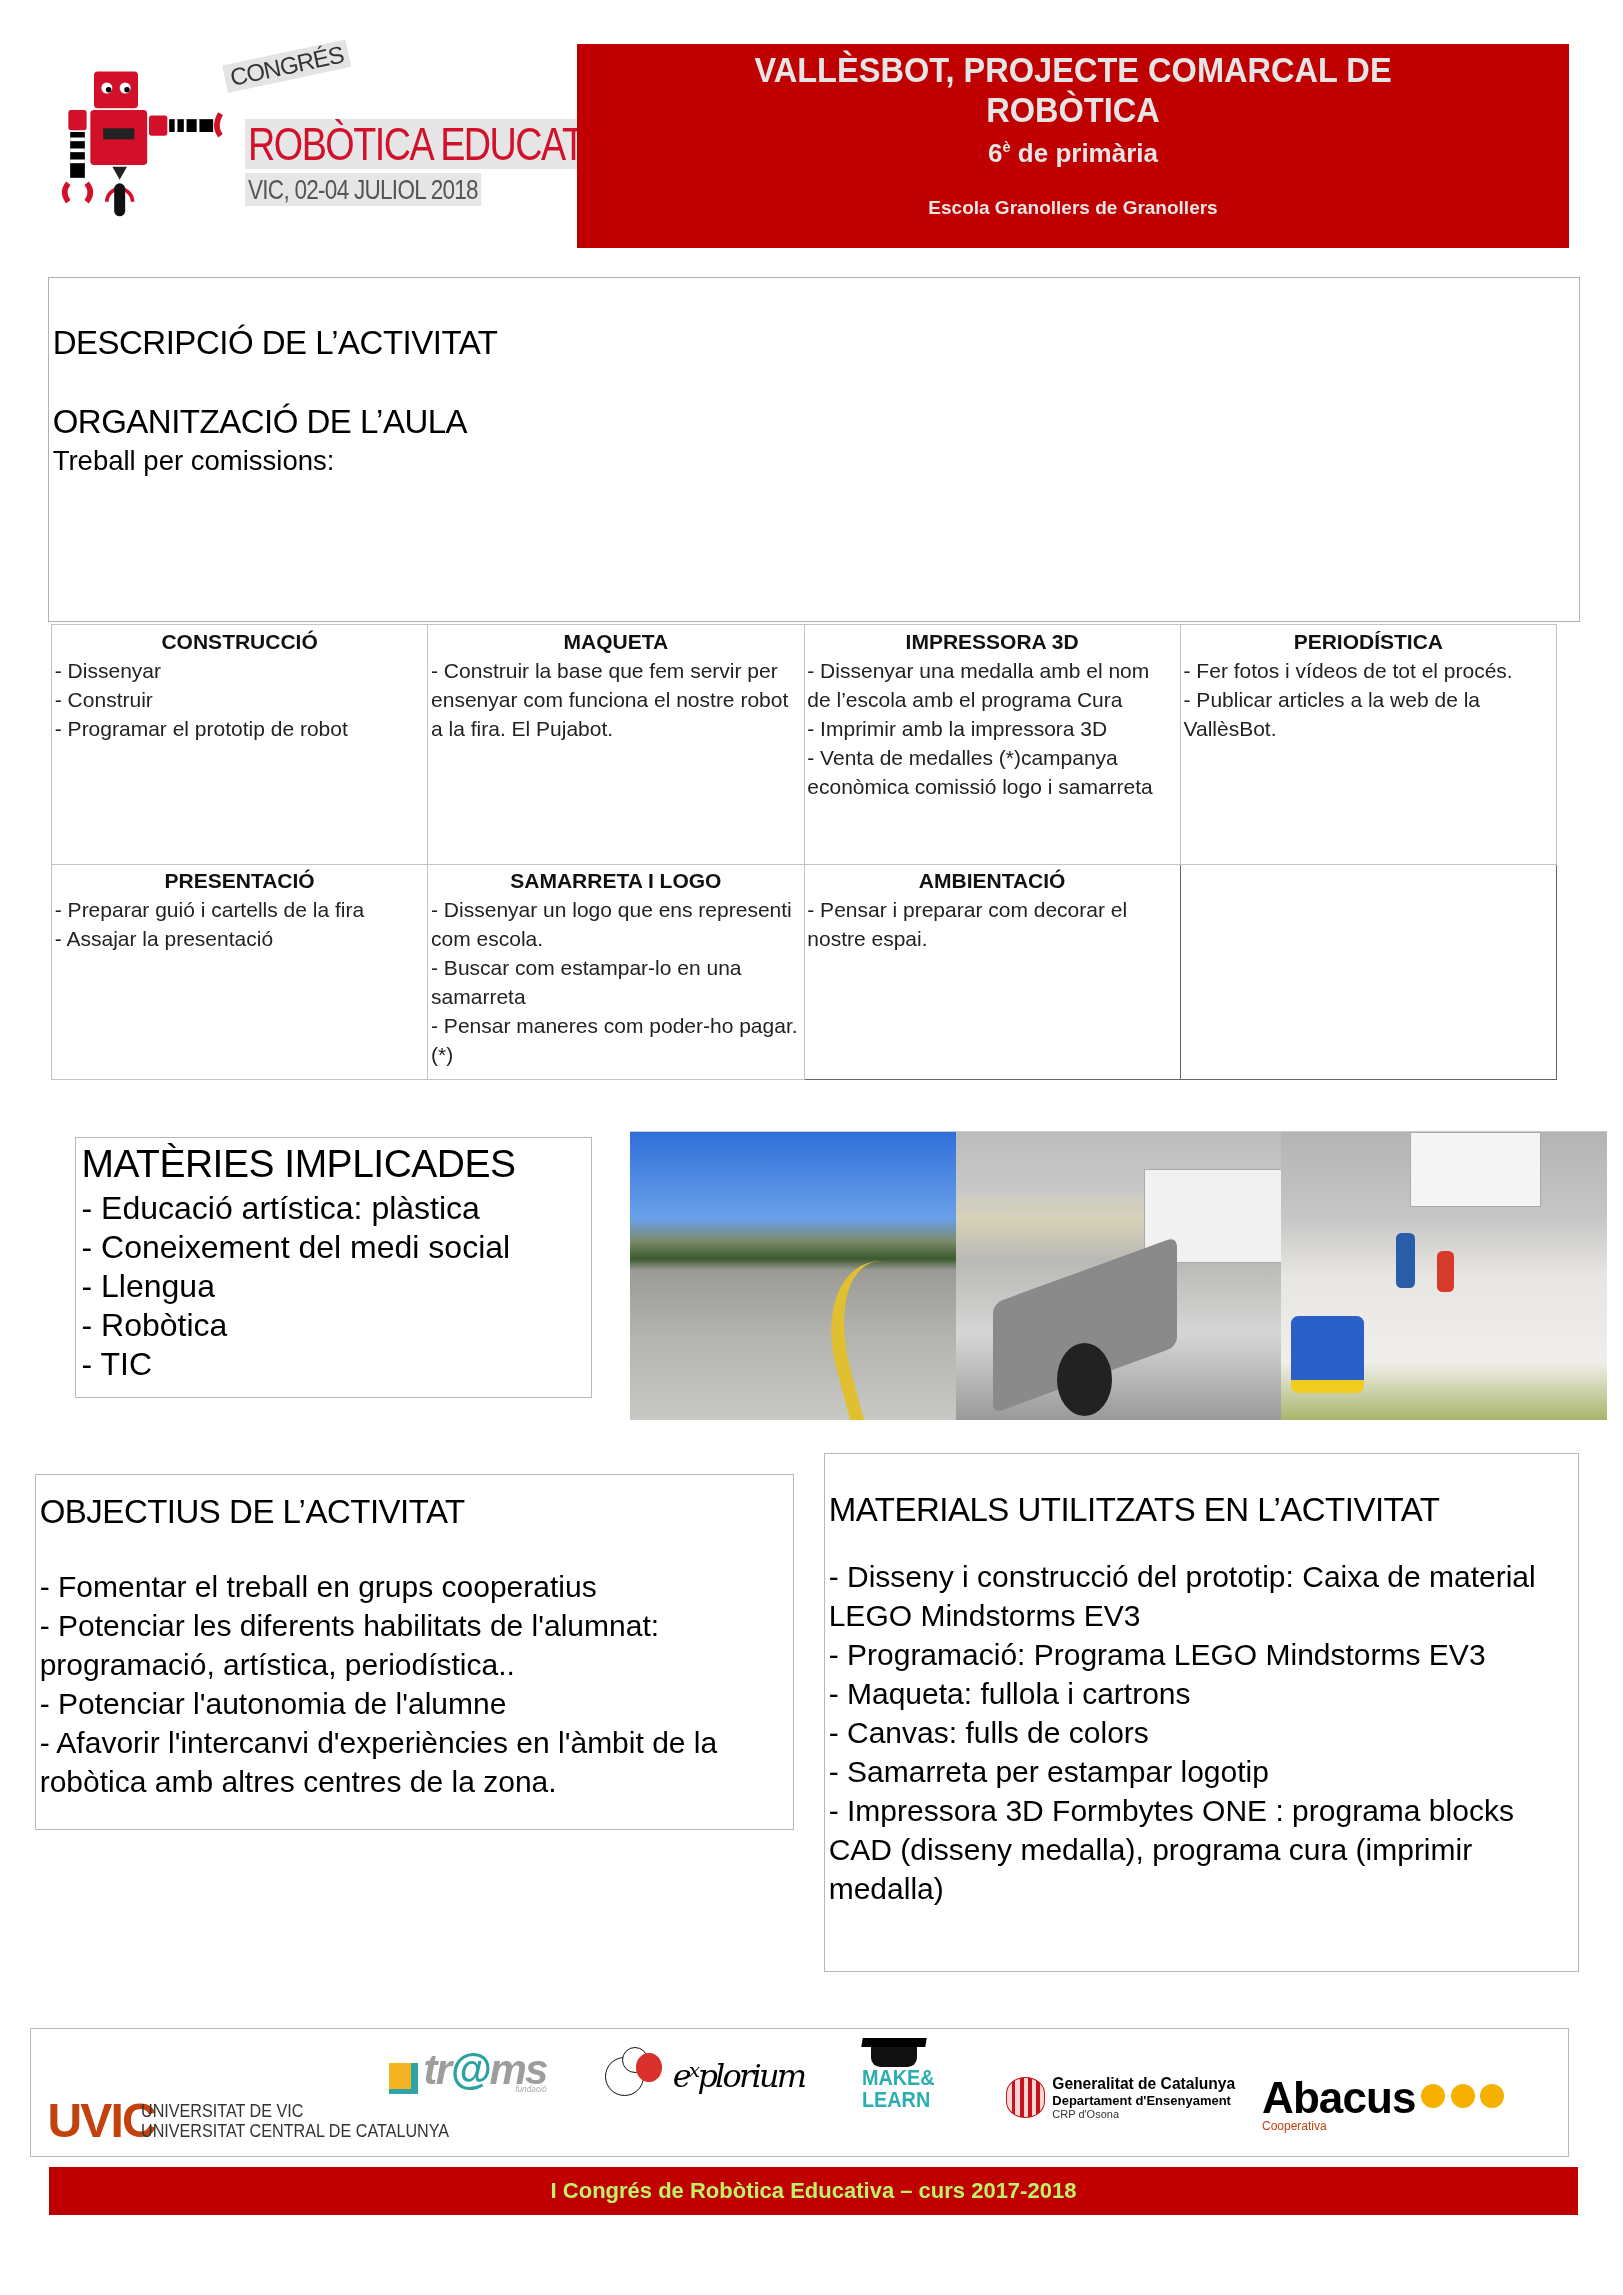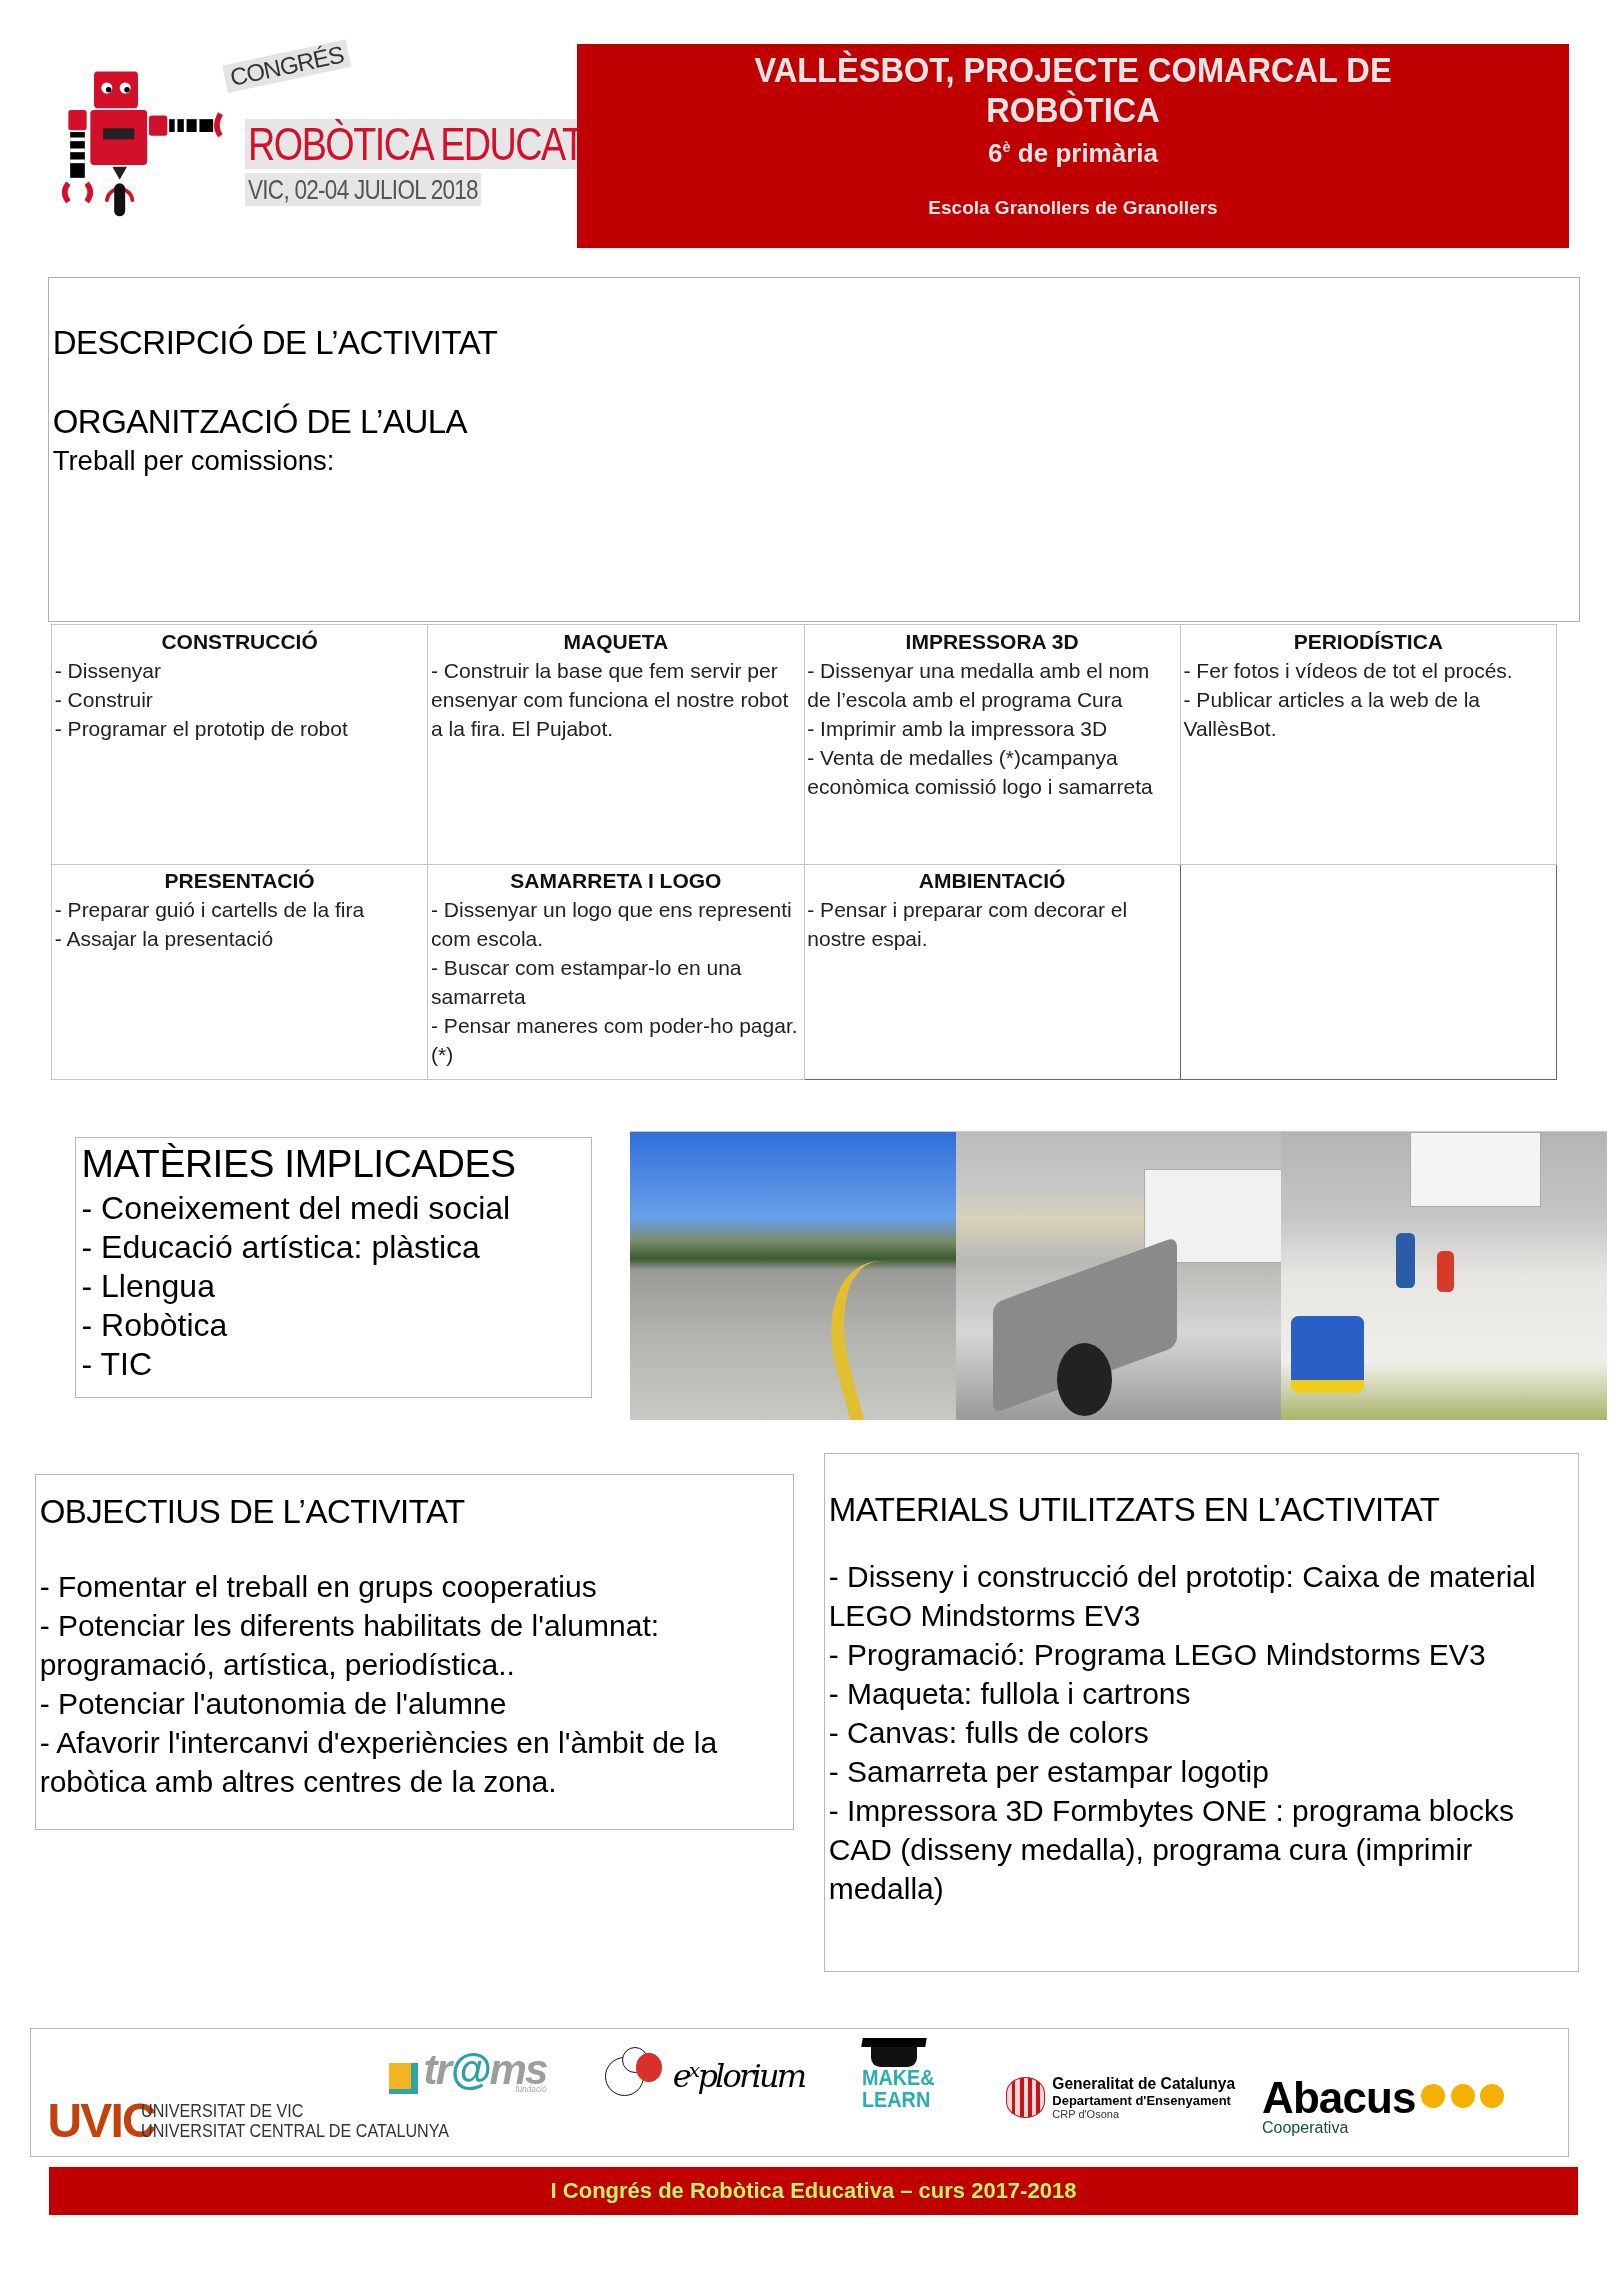--- a/index.html
+++ b/index.html
@@ -88,21 +88,21 @@
   .makelearn .head { width:46px; height:20px; background:#111; border-radius:0 0 9.2px 9.2px; margin-left:9.2px; }
   .makelearn .ml { color:#2aaeb0; font-weight:bold; font-size:22px; line-height:22px; transform:scaleX(0.9); transform-origin:left; }
   .gencat { left:975px; top:46px; display:flex; align-items:center; }
   .gencat .shield { width:37px; height:39px; background:repeating-linear-gradient(90deg,#f7d7d5 0 4.6px,#c4151c 4.6px 8.3px); border-radius:50%/40%; border:1.8px solid #c4151c; margin-right:7.3px; }
   .gencat .t1 { font-weight:bold; font-size:15.6px; }
   .gencat .t2 { font-weight:bold; font-size:13px; }
   .gencat .t3 { font-size:11px; color:#333; }
   .abacus { left:1231px; top:44px; }
   .abacus .a { font-size:44px; font-weight:bold; letter-spacing:-0.9px; }
   .abacus .dot { display:inline-block; width:24px; height:24px; border-radius:50%; background:#f5b000; margin-left:5.5px; vertical-align:5.5px; }
-  .abacus .coop { font-size:16px; color:#14532d; margin-top:-3.7px; }
+  .abacus .coop { font-size:12px; color:#c2410c; margin-top:-3.7px; }
 
   
   #footer-bar { left:49px; top:2167px; width:1529px; height:48px; background:#c00000; color:#bef264; text-align:center;
                 font-weight:bold; font-size:22px; line-height:48px; }
 </style>
 </head>
 <body>
 
 <div id="congress-logo" class="abs">
   <svg width="184" height="165" viewBox="0 0 200 180" style="position:absolute;left:0;top:0">
@@ -191,22 +191,22 @@
           <div>- Pensar i preparar com decorar el nostre espai.</div>
         </td>
     <td class="dark"></td>
   </tr>
 </tbody>
   </table>
 
 <div id="mat-box" class="abs">
   <div class="sec-head">MATÈRIES IMPLICADES</div>
   <ul>
+    <li>-  Educació artística: plàstica</li>
     <li>- Coneixement del medi social</li>
-    <li>-  Educació artística: plàstica</li>
     <li>- Llengua</li>
     <li>- Robòtica</li>
     <li>- TIC</li>
   </ul>
 </div>
 
 <div id="photos" class="abs">
   <div class="photo ph1">
       <div class="curb"></div>
     </div>

